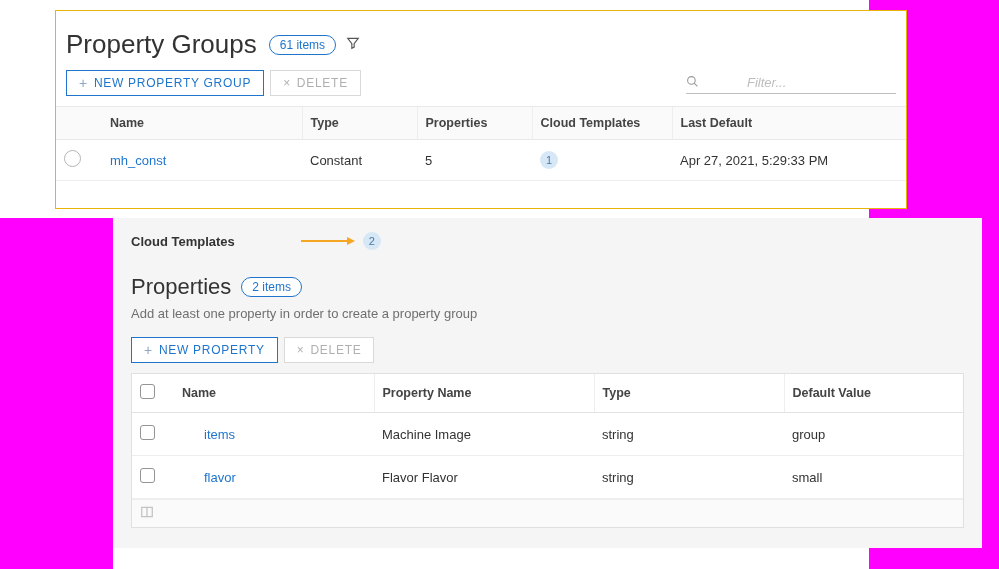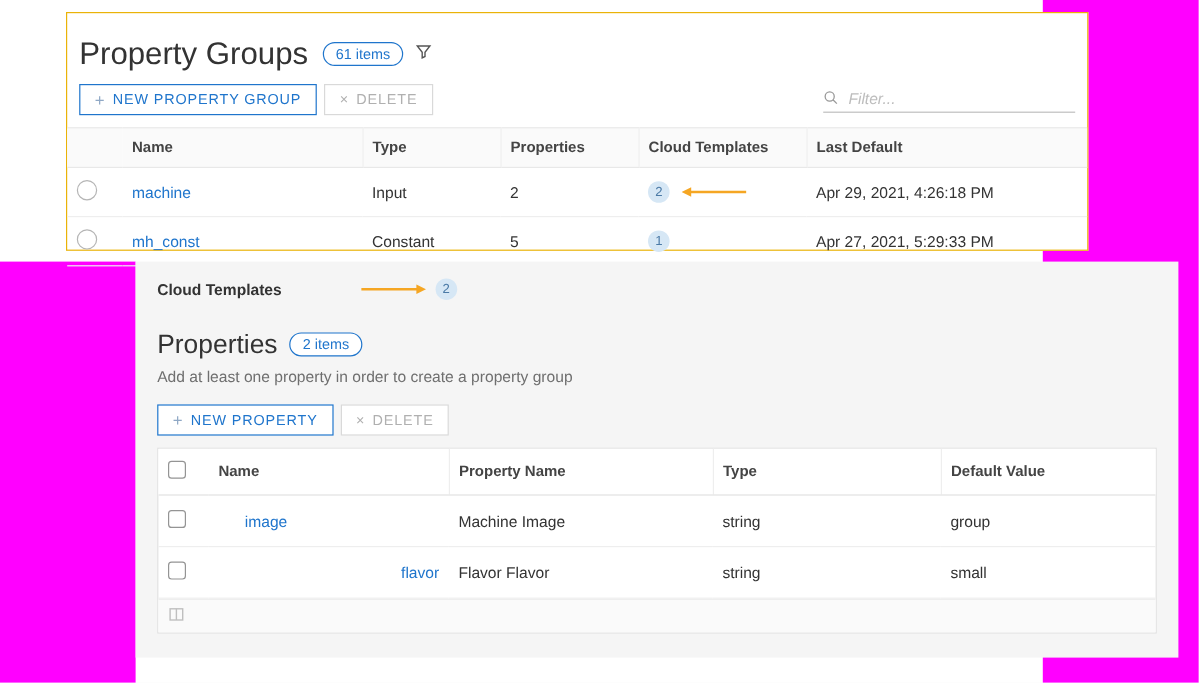--- a/index.html
+++ b/index.html
@@ -39,21 +39,21 @@
     letter-spacing:.06em; cursor:pointer;
   }
   .btn-primary-outline .plus { margin-right:6px; color:#8fa8c5; font-weight:300; font-size:14px;}
   .btn-ghost-disabled {
     display:inline-flex; align-items:center; height:26px; padding:0 12px; margin-left:6px;
     border:1px solid #d9d9d9; color:#b0b0b0; background:#fff; font-size:12px;
     letter-spacing:.06em;
   }
   .btn-ghost-disabled .x { margin-right:6px; }
   .spacer { flex:1; }
-  .filter-box { display:flex; align-items:center; border-bottom:1px solid #bfbfbf; width:210px; padding:2px 0;}
+  .filter-box { display:flex; align-items:center; border-bottom:1px solid #bfbfbf; width:210px; padding:2px 0;gap:40px;}
   .filter-box .mag { margin-right:6px; color:#999;}
   .filter-box input { border:none; outline:none; font-size:13px; color:#333; width:100%; background:transparent;}
   .filter-box input::placeholder{ color:#bdbdbd; font-style:italic;}
   .tbl { width:100%; border-collapse:collapse; table-layout:fixed; }
   .tbl th { text-align:left; font-weight:600; font-size:12.5px; color:#444; padding:9px 8px; border-top:1px solid #e8e8e8; border-bottom:1px solid #e8e8e8; background:#fafafa;}
   .tbl td { padding:10px 8px; border-bottom:1px solid #eee; font-size:13px; }
   .sel-col{width:46px;}
   .radio {
     width:17px; height:17px; border:1px solid #b5b5b5; border-radius:50%; display:inline-block;
   }
@@ -148,36 +148,20 @@
         <th>Name</th>
         <th class="sep">Type</th>
         <th class="sep">Properties</th>
         <th class="sep">Cloud Templates</th>
         <th class="sep">Last Default</th>
       </tr>
     </thead>
     <tbody>
       <tr>
         <td><span class="radio"></span></td>
-        <td><span class="link">machine</span></td>
-        <td>Input</td>
-        <td>2</td>
-        <td>
-          <span class="count-badge">2</span>
-          <span class="arrow-orange">
-            <svg width="54" height="10">
-                <line x1="54" y1="5" x2="6" y2="5" stroke="#f5a623" stroke-width="2"></line>
-                <polygon points="0,5 8,1 8,9" fill="#f5a623"></polygon>
-              </svg>
-          </span>
-        </td>
-        <td>Apr 29, 2021, 4:26:18 PM</td>
-      </tr>
-      <tr>
-        <td><span class="radio"></span></td>
         <td><span class="link">mh_const</span></td>
         <td>Constant</td>
         <td>5</td>
         <td><span class="count-badge">1</span></td>
         <td>Apr 27, 2021, 5:29:33 PM</td>
       </tr>
     </tbody>
   </table>
 </div>
 
@@ -222,28 +206,28 @@
             <th><span class="cb"></span></th>
             <th>Name</th>
             <th class="sep">Property Name</th>
             <th class="sep">Type</th>
             <th class="sep">Default Value</th>
           </tr>
         </thead>
         <tbody>
           <tr>
             <td><span class="cb"></span></td>
-            <td style="padding-left:30px;"><span class="link">image</span></td>
+            <td style="padding-left:30px;"><span class="link">items</span></td>
             <td>Machine Image</td>
             <td>string</td>
             <td>group</td>
           </tr>
           <tr>
             <td><span class="cb"></span></td>
-            <td style="padding-left:30px;text-align:right;"><span class="link">flavor</span></td>
+            <td style="padding-left:30px;"><span class="link">flavor</span></td>
             <td>Flavor Flavor</td>
             <td>string</td>
             <td>small</td>
           </tr>
         </tbody>
       </table>
       <div class="footer-bar">
         <span class="col-icon">
           <svg width="14" height="14" viewBox="0 0 24 24" fill="none" stroke="currentColor" stroke-width="2">
               <rect x="3" y="4" width="18" height="16"></rect>

